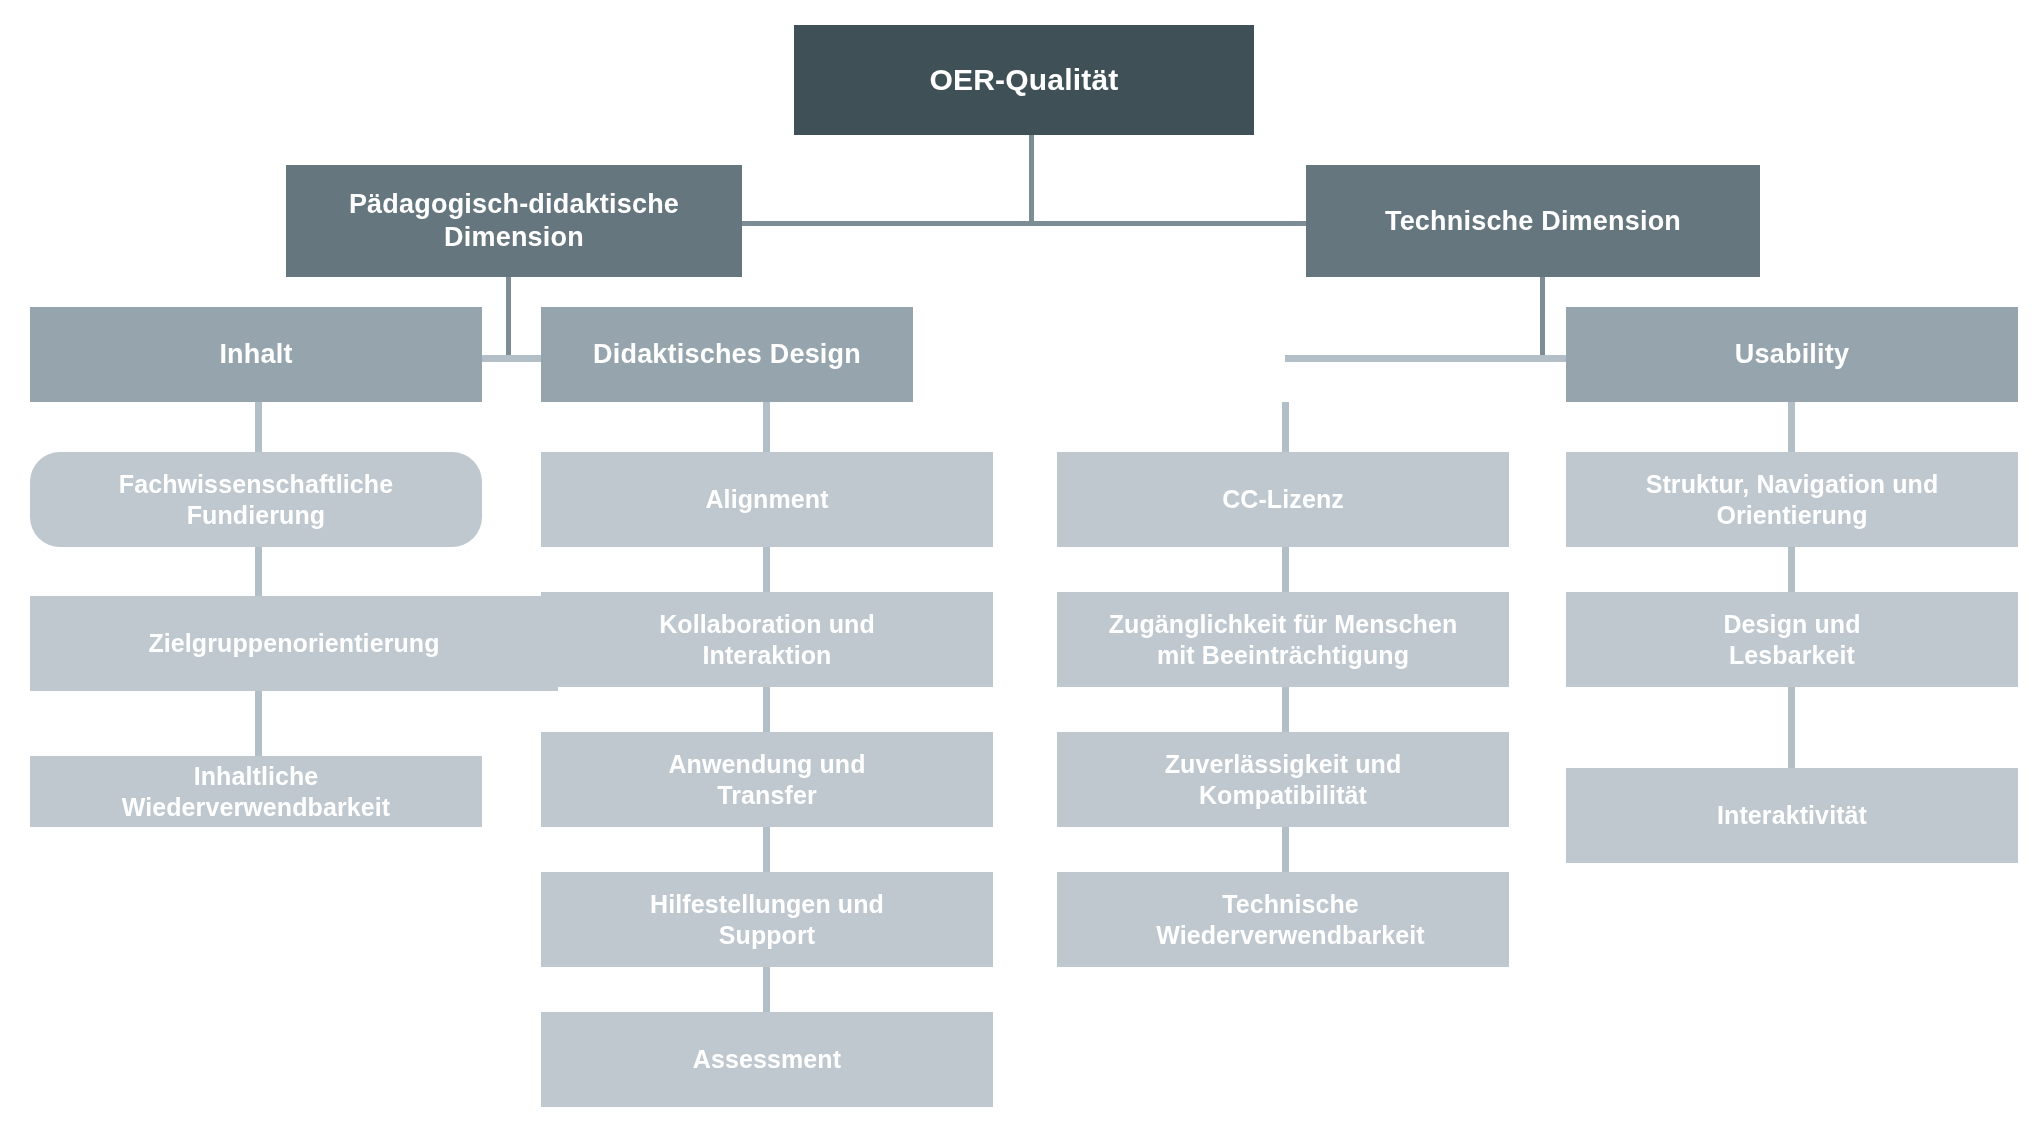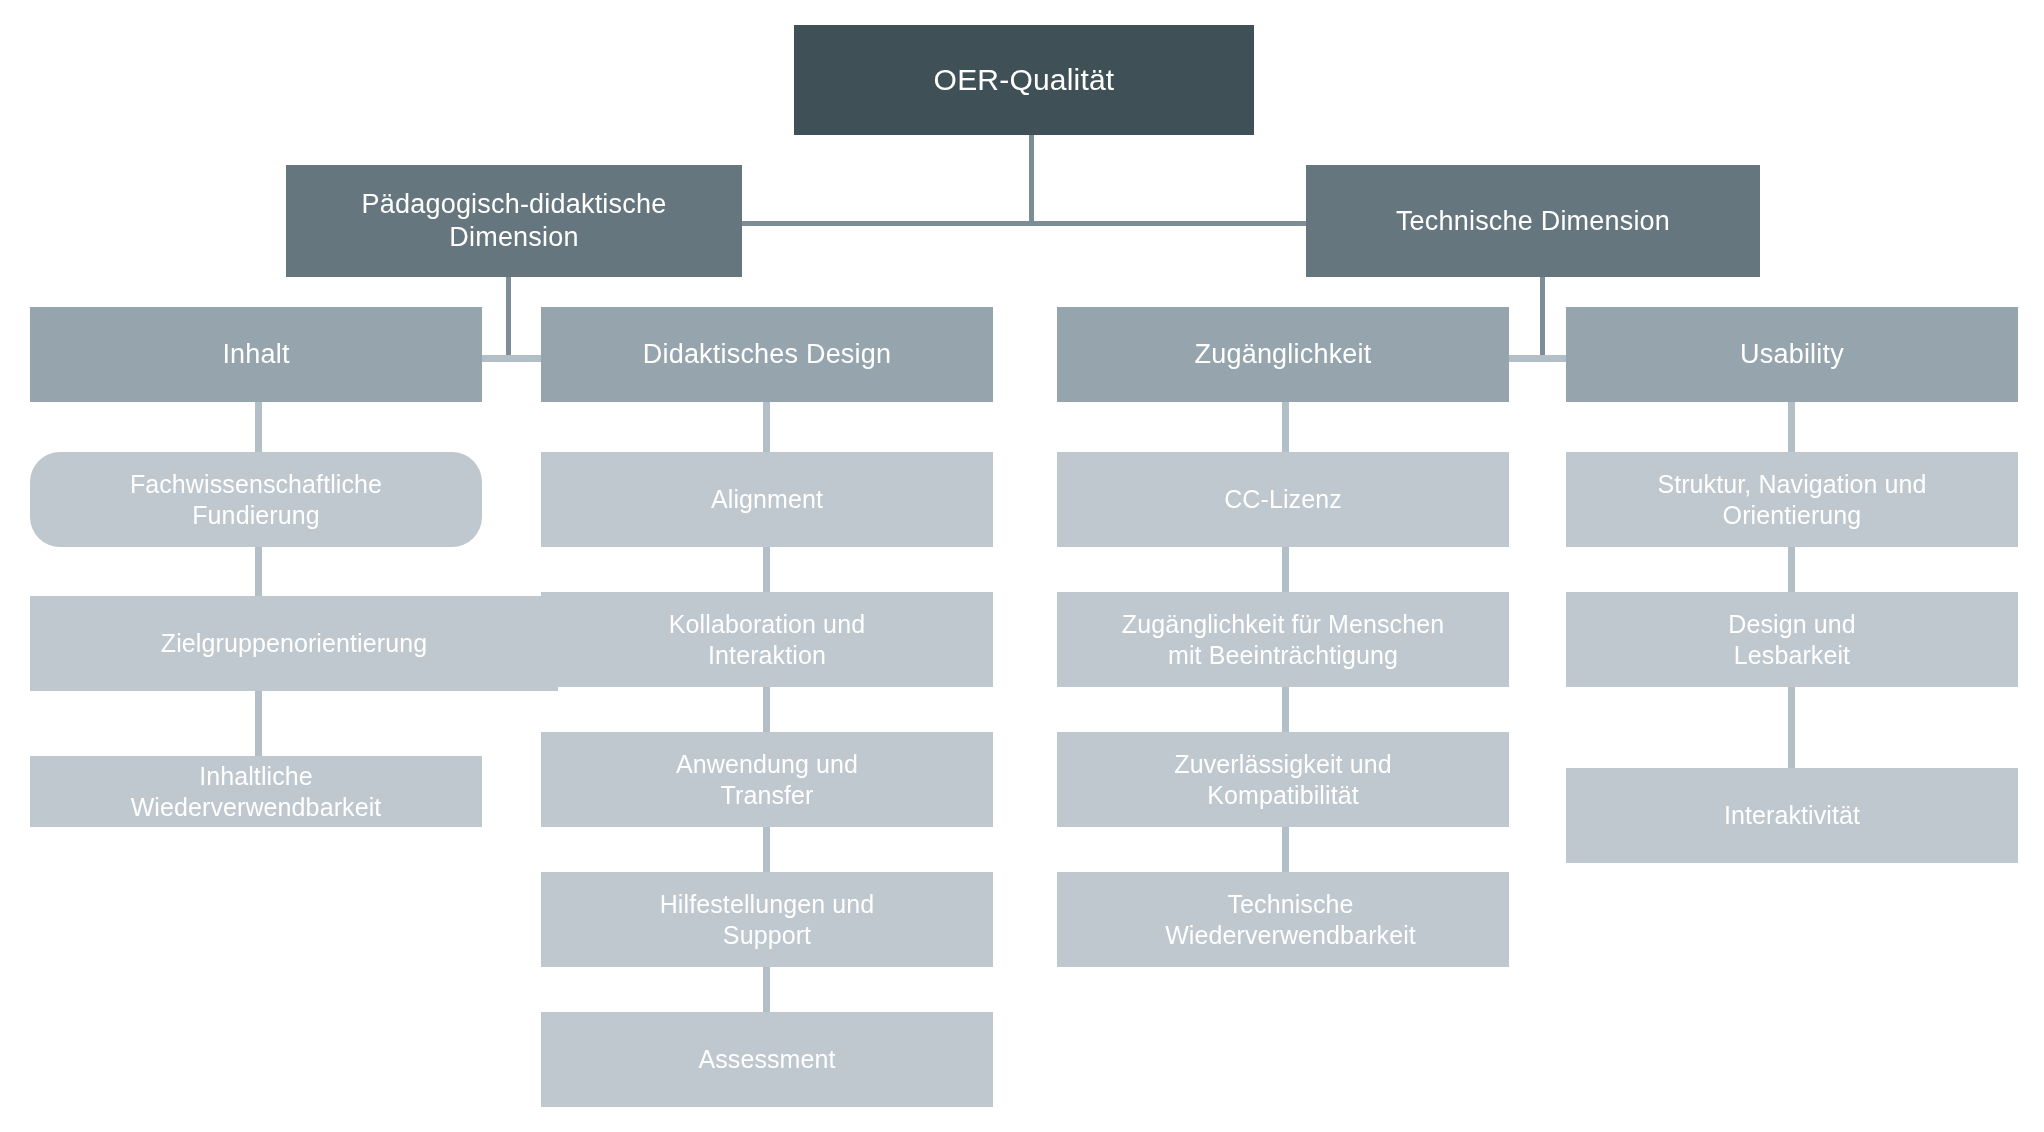--- a/index.html
+++ b/index.html
@@ -18,21 +18,21 @@
     overflow: hidden;
   }
   .node {
     position: absolute;
     box-sizing: border-box;
     display: flex;
     align-items: center;
     justify-content: center;
     text-align: center;
     color: #ffffff;
-    font-weight: normal;
+    font-weight: bold;
     line-height: 1.22;
     padding: 4px 10px;
     z-index: 3;
   }
   .lvl-root {
     background: #3f5157;
     font-size: 30px;
     letter-spacing: 0.2px;
   }
   .lvl-dim {
@@ -98,27 +98,24 @@
   </div>
 
   <div class="node lvl-dim" style="left:1306px; top:165px; width:454px; height:112px;">
     <span class="node-label">Technische Dimension</span>
   </div>
 
   <div class="node lvl-cat" style="left:30px; top:307px; width:452px; height:95px;">
     <span class="node-label">Inhalt</span>
   </div>
 
-  <div class="node lvl-cat" style="left:541px; top:307px; width:452px; height:95px;">
+  <div class="node lvl-cat" style="left:541px; top:307px; width:372px; height:95px;">
     <span class="node-label">Didaktisches Design</span>
   </div>
 
-  <div class="node lvl-cat" style="left:1057px; top:307px; width:452px; height:95px;">
-    <span class="node-label">Zugänglichkeit</span>
-  </div>
 
   <div class="node lvl-cat" style="left:1566px; top:307px; width:452px; height:95px;">
     <span class="node-label">Usability</span>
   </div>
 
   <div class="node lvl-leaf" style="left:30px; top:452px; width:452px; height:95px;border-radius:30px;">
     <span class="node-label">Fachwissenschaftliche
 Fundierung</span>
   </div>
   <div class="node lvl-leaf" style="left:30px; top:564px; width:528px; height:95px;margin-top:32px;">

